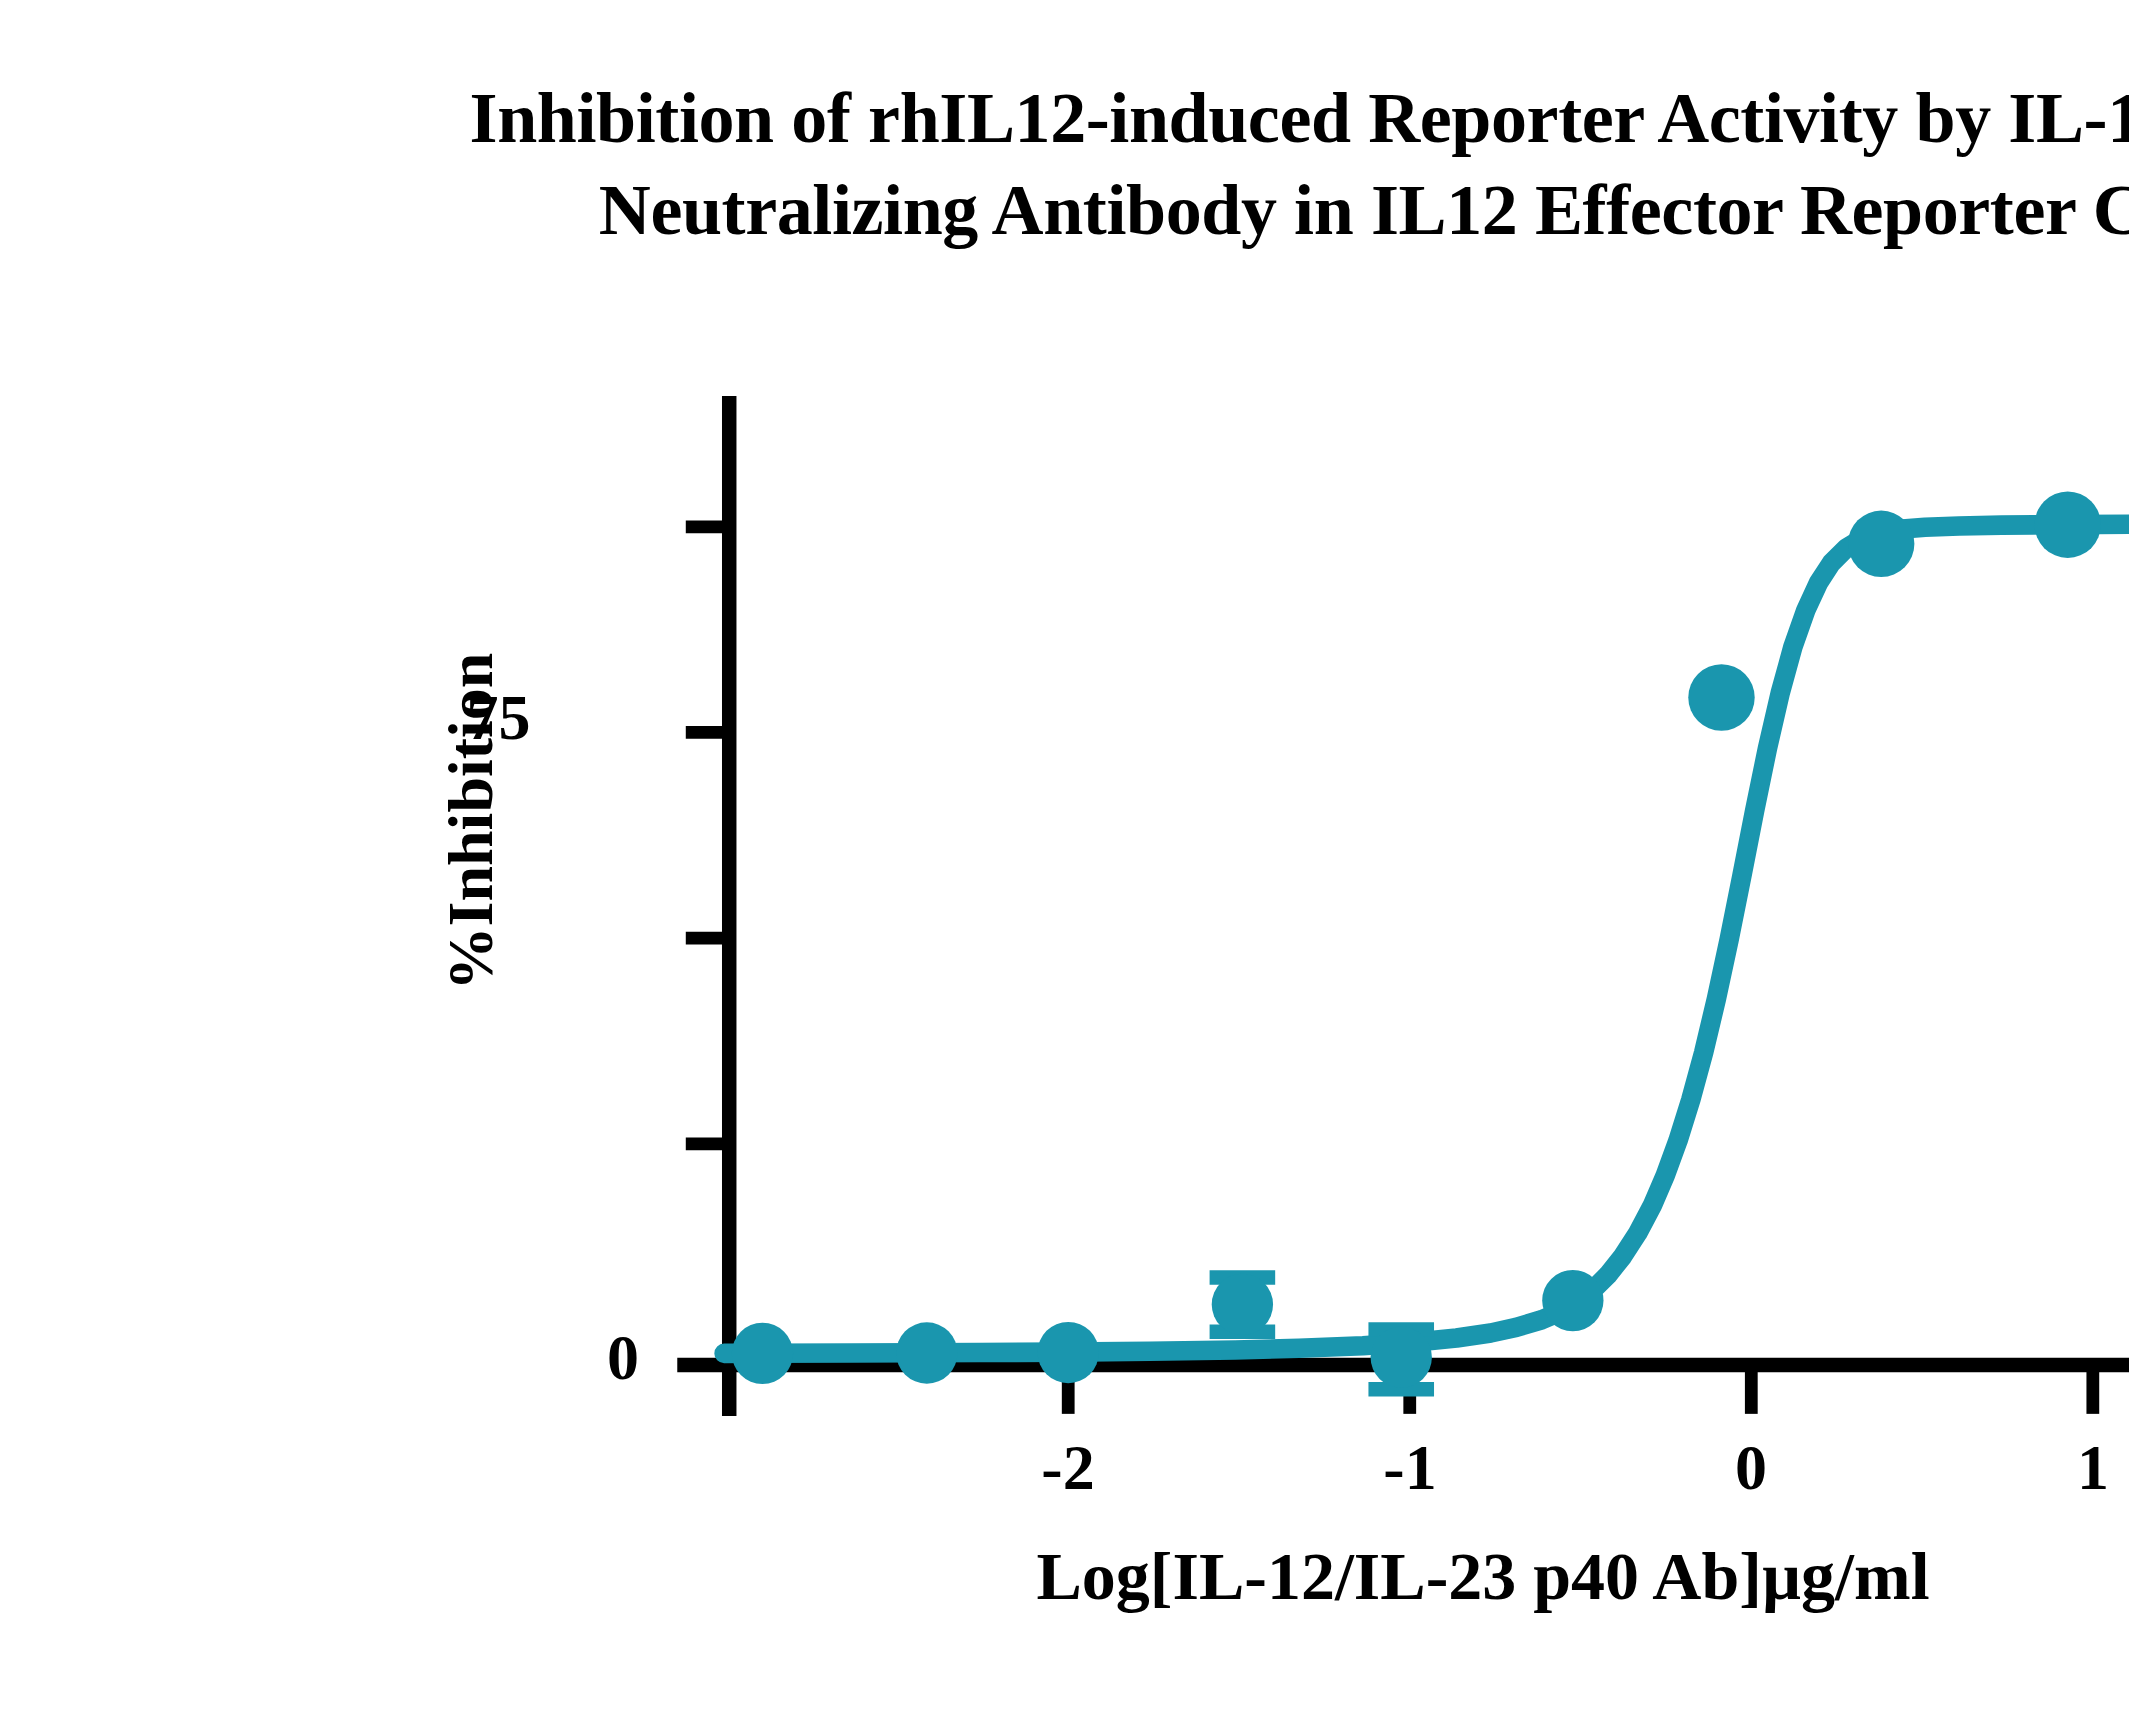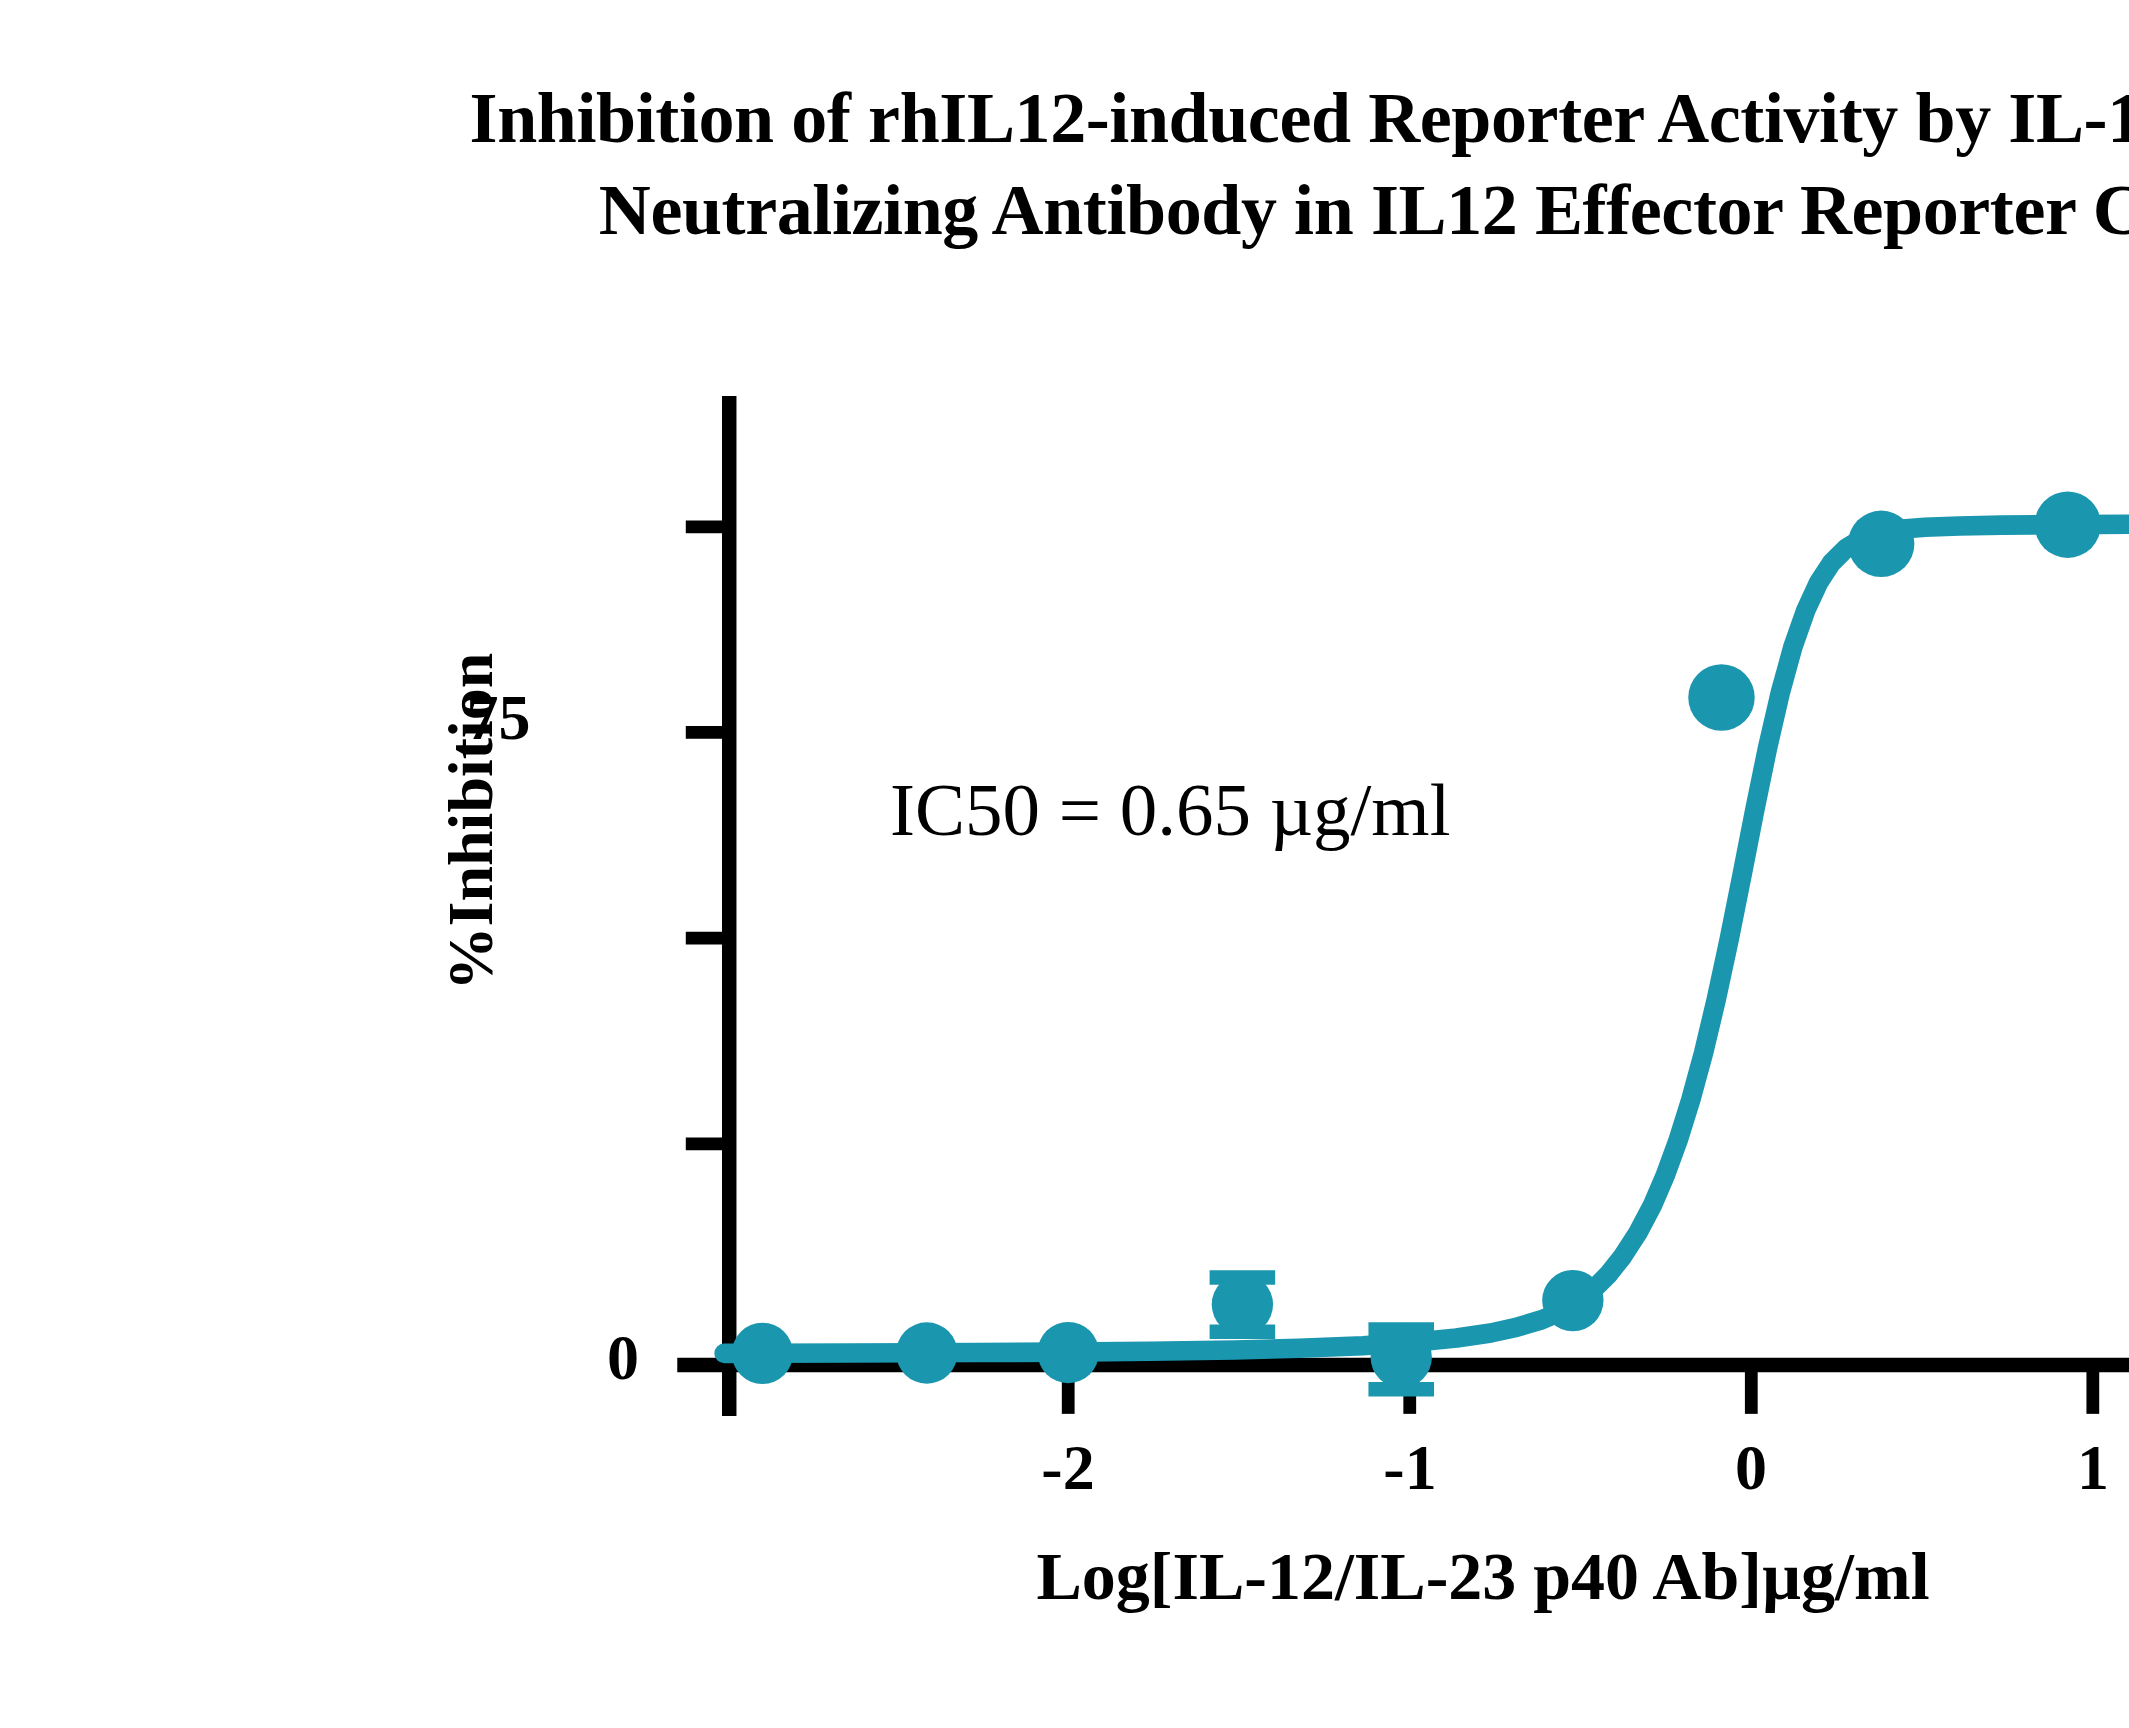--- a/index.html
+++ b/index.html
@@ -119,17 +119,16 @@
     <div class="tick-label ytick" style="left:358px;top:1321px;width:281px;">0</div>
 
     <div class="tick-label xtick" style="left:940px;top:1431px;width:256px;">-2</div>
     <div class="tick-label xtick" style="left:1282px;top:1431px;width:256px;">-1</div>
     <div class="tick-label xtick" style="left:1623px;top:1431px;width:256px;">0</div>
     <div class="tick-label xtick" style="left:1965px;top:1431px;width:256px;">1</div>
 
     <div class="axis-label-y">%Inhibition</div>
     <div class="axis-label-x">Log[IL-12/IL-23 p40 Ab]µg/ml</div>
 
-    <div class="annot">IC50 = 0.65 µg/ml</div>
 
   </div>
 </div>
 
 
 </body></html>

